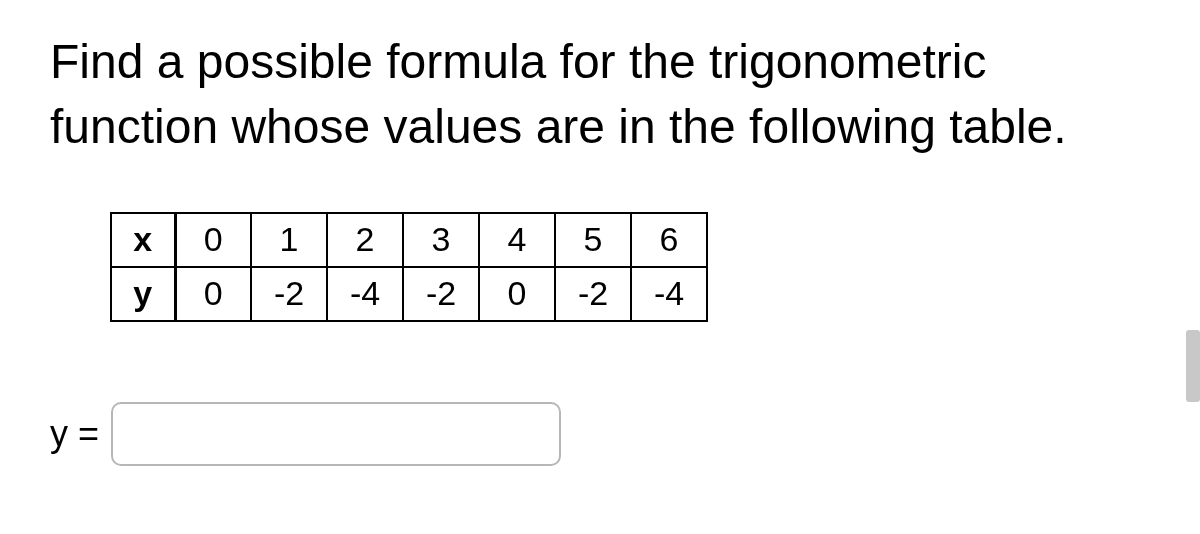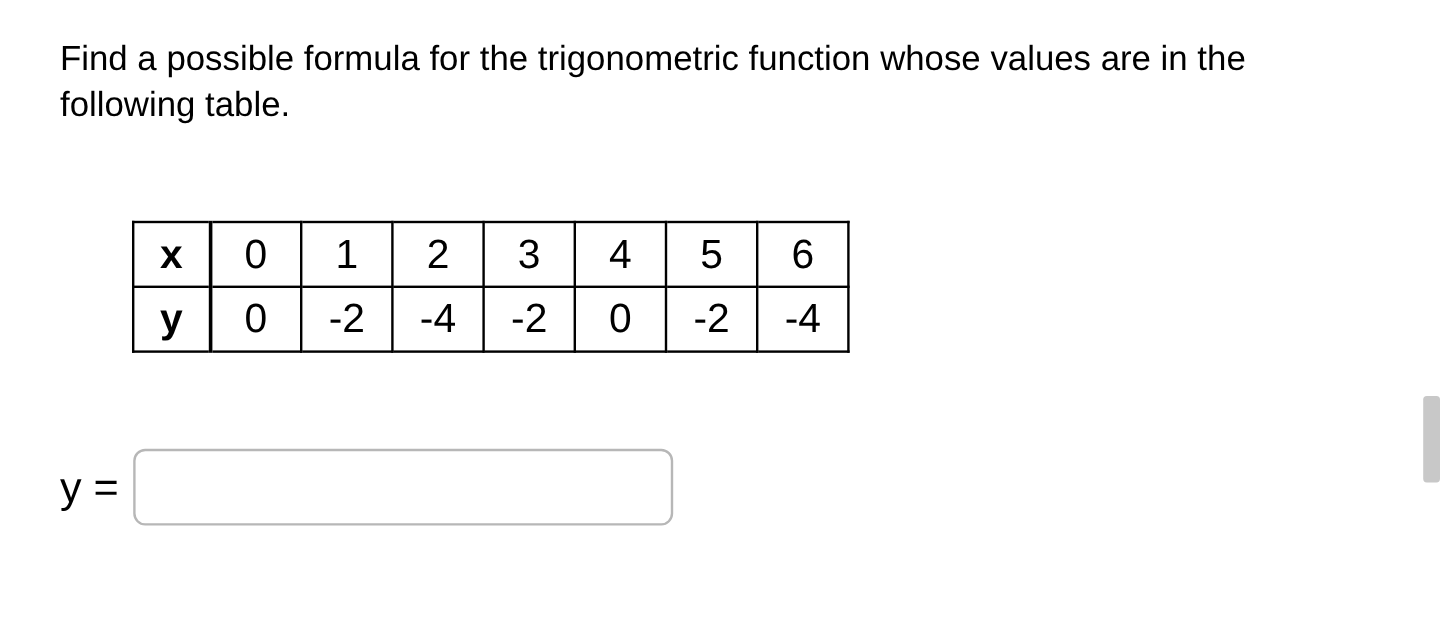--- a/index.html
+++ b/index.html
@@ -10,23 +10,23 @@
     body {
       font-family: "Segoe UI", "Lucida Sans", Verdana, sans-serif;
       background: #ffffff;
       padding: 30px 50px;
       width: 1200px;
       height: 534px;
       color: #000000;
       position: relative;
     }
     .question-text {
-      font-size: 29px;
+      font-size: 48px;
       line-height: 1.35;
-      margin-bottom: 76px;
+      margin-bottom: 52px;
       font-weight: 400;
     }
     .table-wrap {
       margin-left: 60px;
       margin-bottom: 80px;
     }
     table {
       border-collapse: collapse;
     }
     td {

